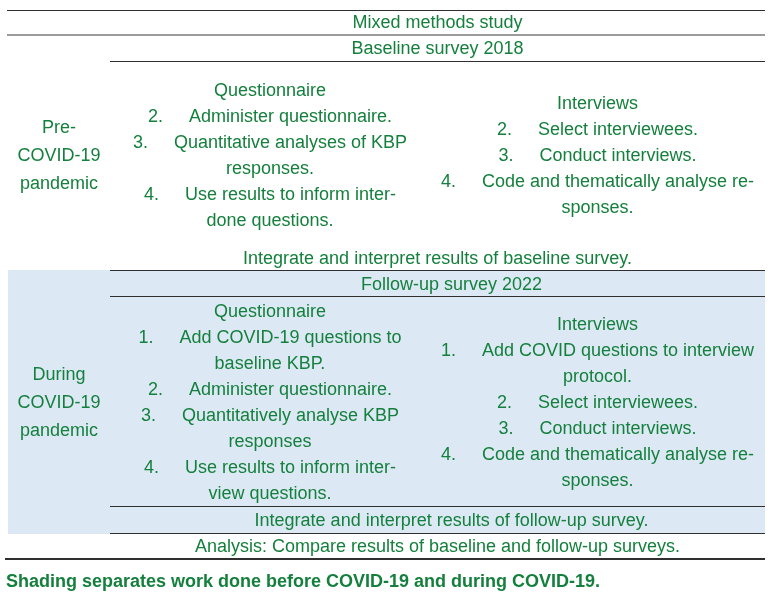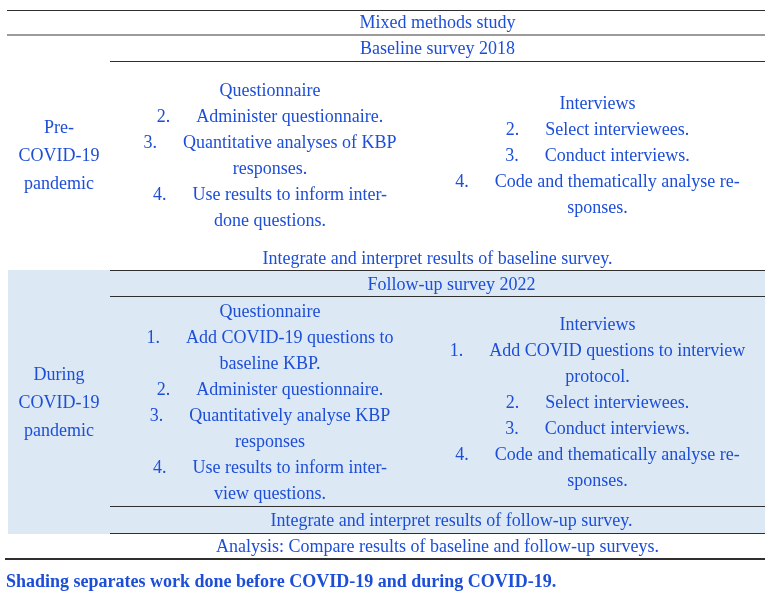--- a/index.html
+++ b/index.html
@@ -1,20 +1,20 @@
 <!DOCTYPE html>
 <html><head>
 <meta charset="utf-8">
 <style>
   html,body{margin:0;padding:0;background:#ffffff;}
   .page{
     position:relative;
     width:769px;height:598px;
-    font-family:Liberation Serif, serif;
-    color:#1d4ed8;
+    font-family:Liberation Sans, sans-serif;
+    color:#15803d;
     font-size:18px;
     box-sizing:border-box;
     padding-top:10px;
     overflow:hidden;
   }
   .rule{height:0;border-top:1px solid #2f2f2f;margin-left:7px;margin-right:4px;}
   .rule.gray{border-top-width:2px;border-top-color:#9b9b9b;}
   .rule.thick{border-top-width:2px;margin-left:5px;}
   .rule.indent{margin-left:110px;}
   .hdr-row{padding-left:110px;padding-right:4px;text-align:center;line-height:24px;height:24px;}

